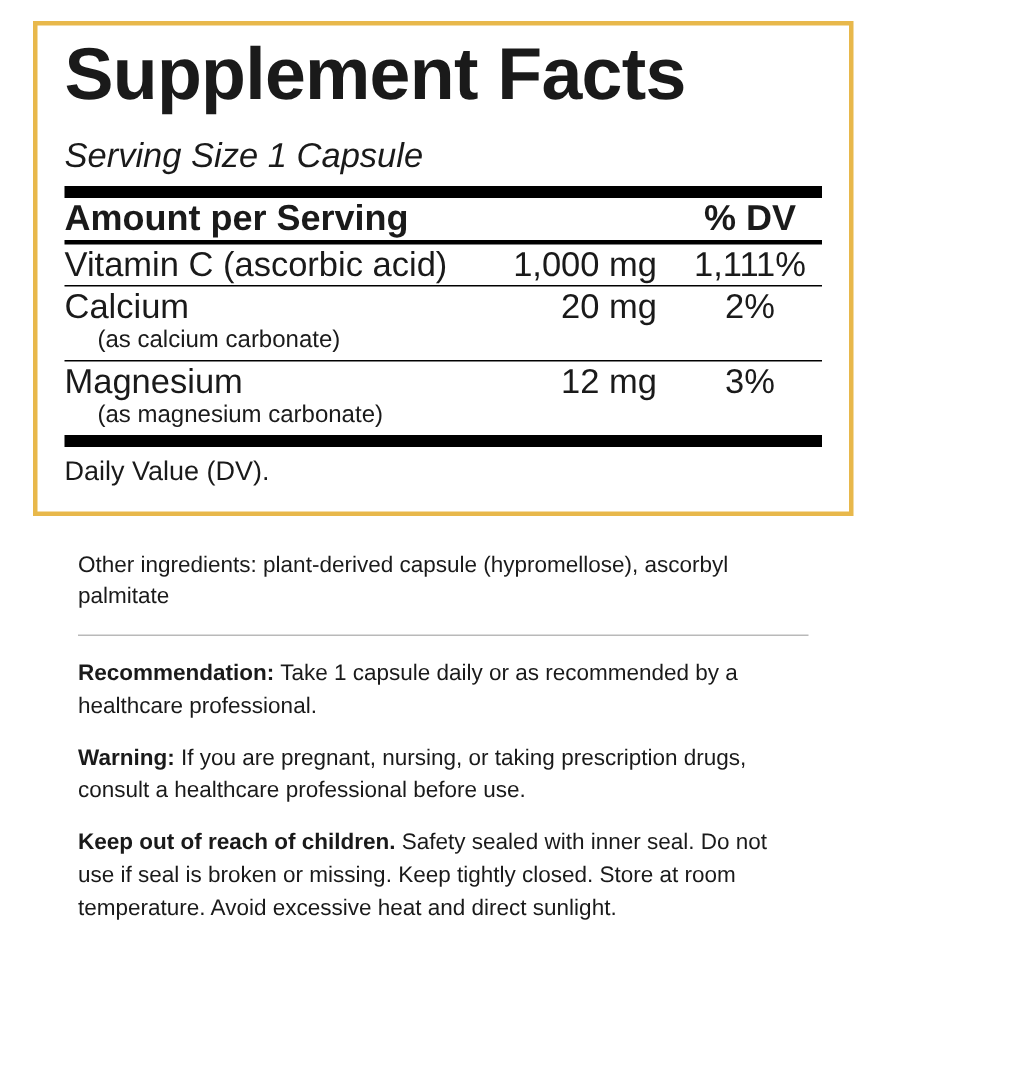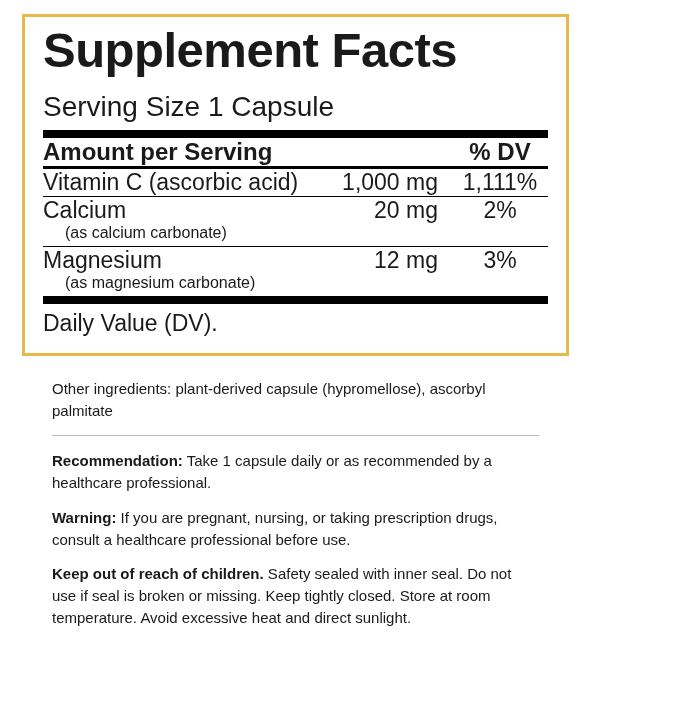--- a/index.html
+++ b/index.html
@@ -33,23 +33,24 @@
   .panel-title {
     font-size: 49px;
     font-weight: bold;
     letter-spacing: -0.5px;
     line-height: 1.04;
     margin: 0 0 2px 0;
     white-space: nowrap;
   }
 
   .serving-size {
-    font-size: 28px;
+    font-size: 23px;
     line-height: 1.25;
     margin: 13px 0 6px 0;
+    font-style: italic;
   }
 
   .rule-thick {
     border-top: 8px solid #000;
     margin: 0;
   }
   .rule-med {
     border-top: 3px solid #000;
     margin: 0;
   }
@@ -78,21 +79,21 @@
   .nutrient-sub {
     display: block;
     padding-left: 22px;
     padding-bottom: 4px;
     font-size: 16px;
   }
   .sep-cell { padding: 0 !important; }
   .sep-line { border-top: 1.5px solid #000; }
 
   .dv-note {
-    font-size: 23px;
+    font-size: 18px;
     padding: 6px 0 2px 0;
   }
 
   
   .lower {
     padding: 22px 30px 0 30px;
     font-size: 15px;
     line-height: 1.45;
     color: #1a1a1a;
   }

